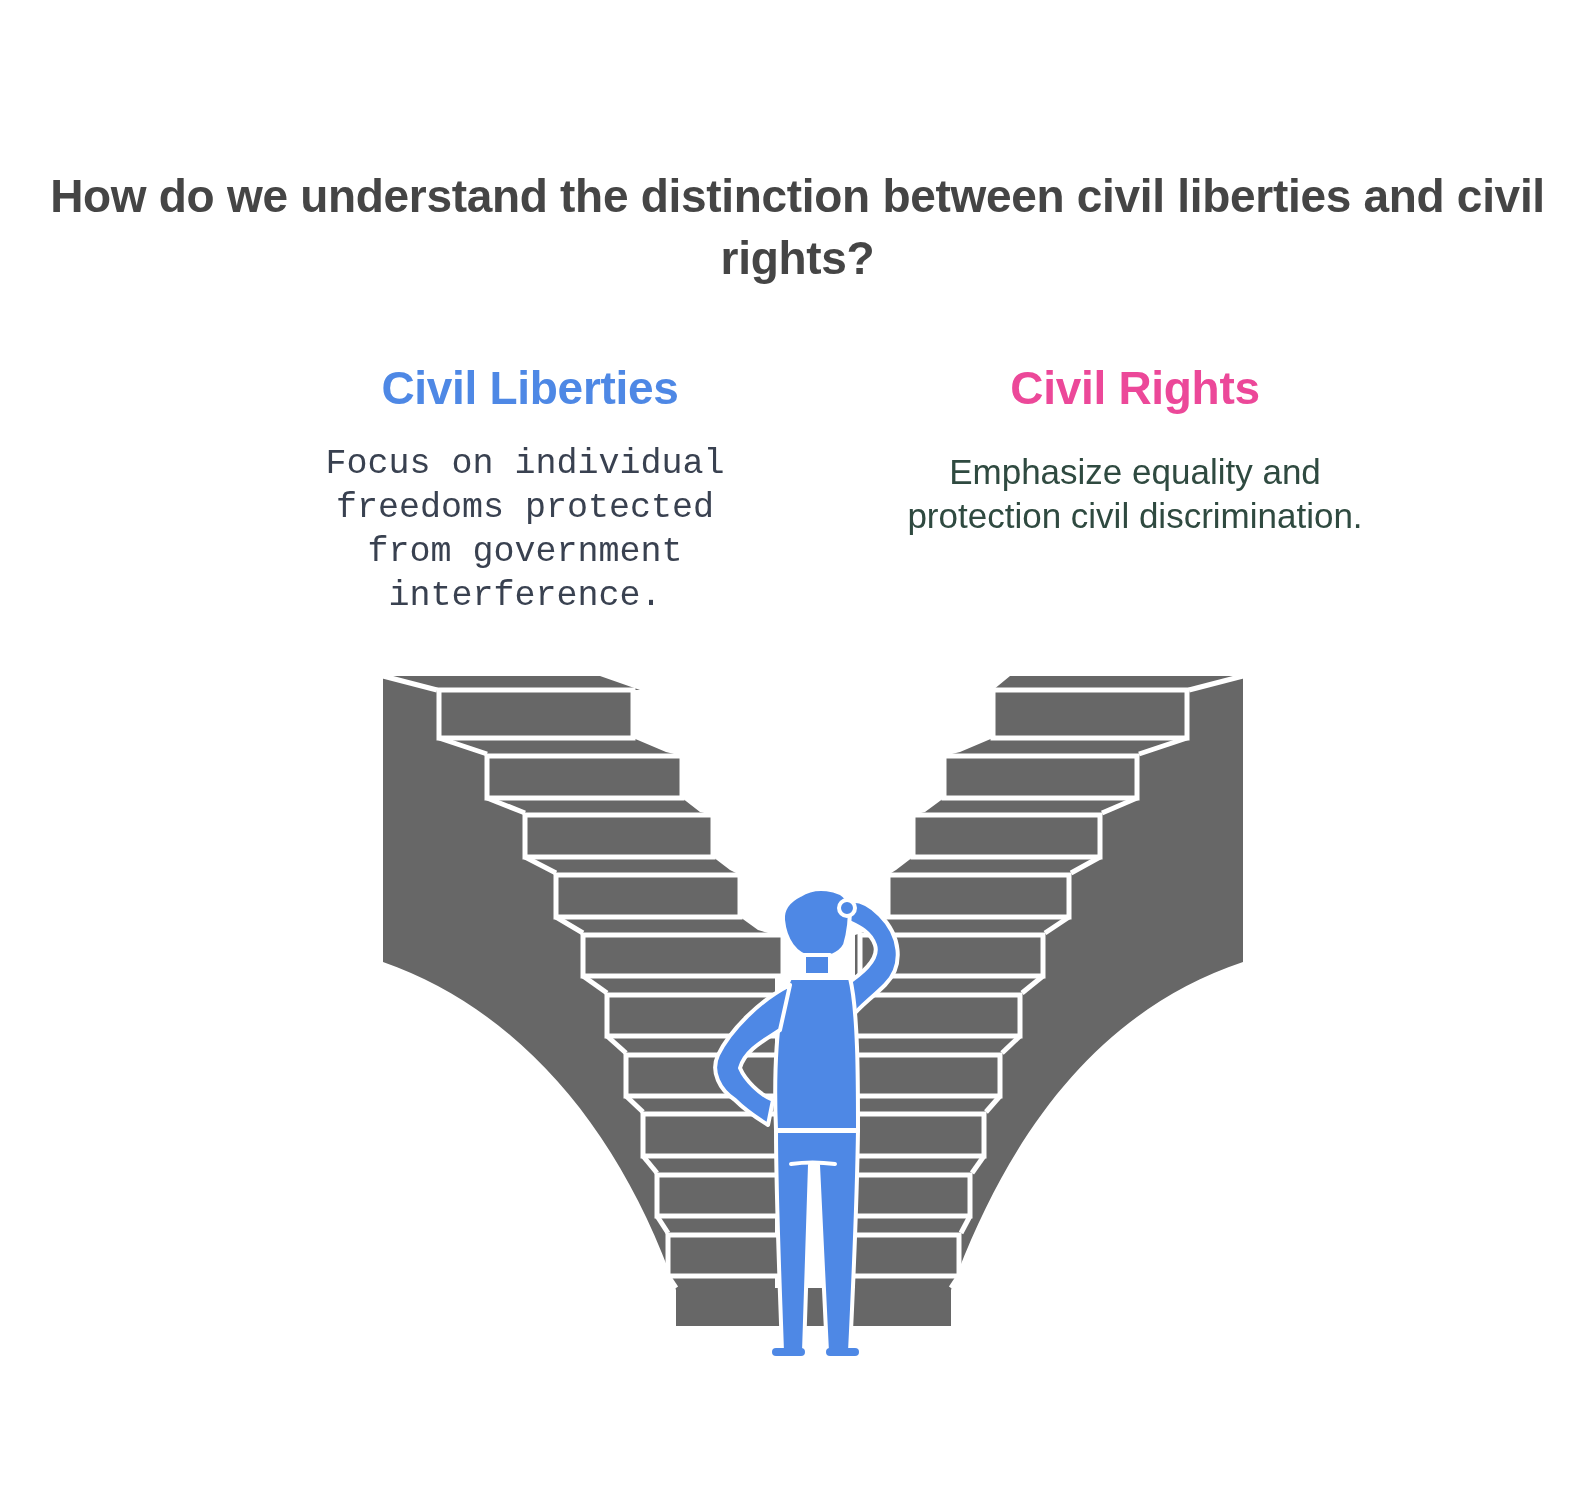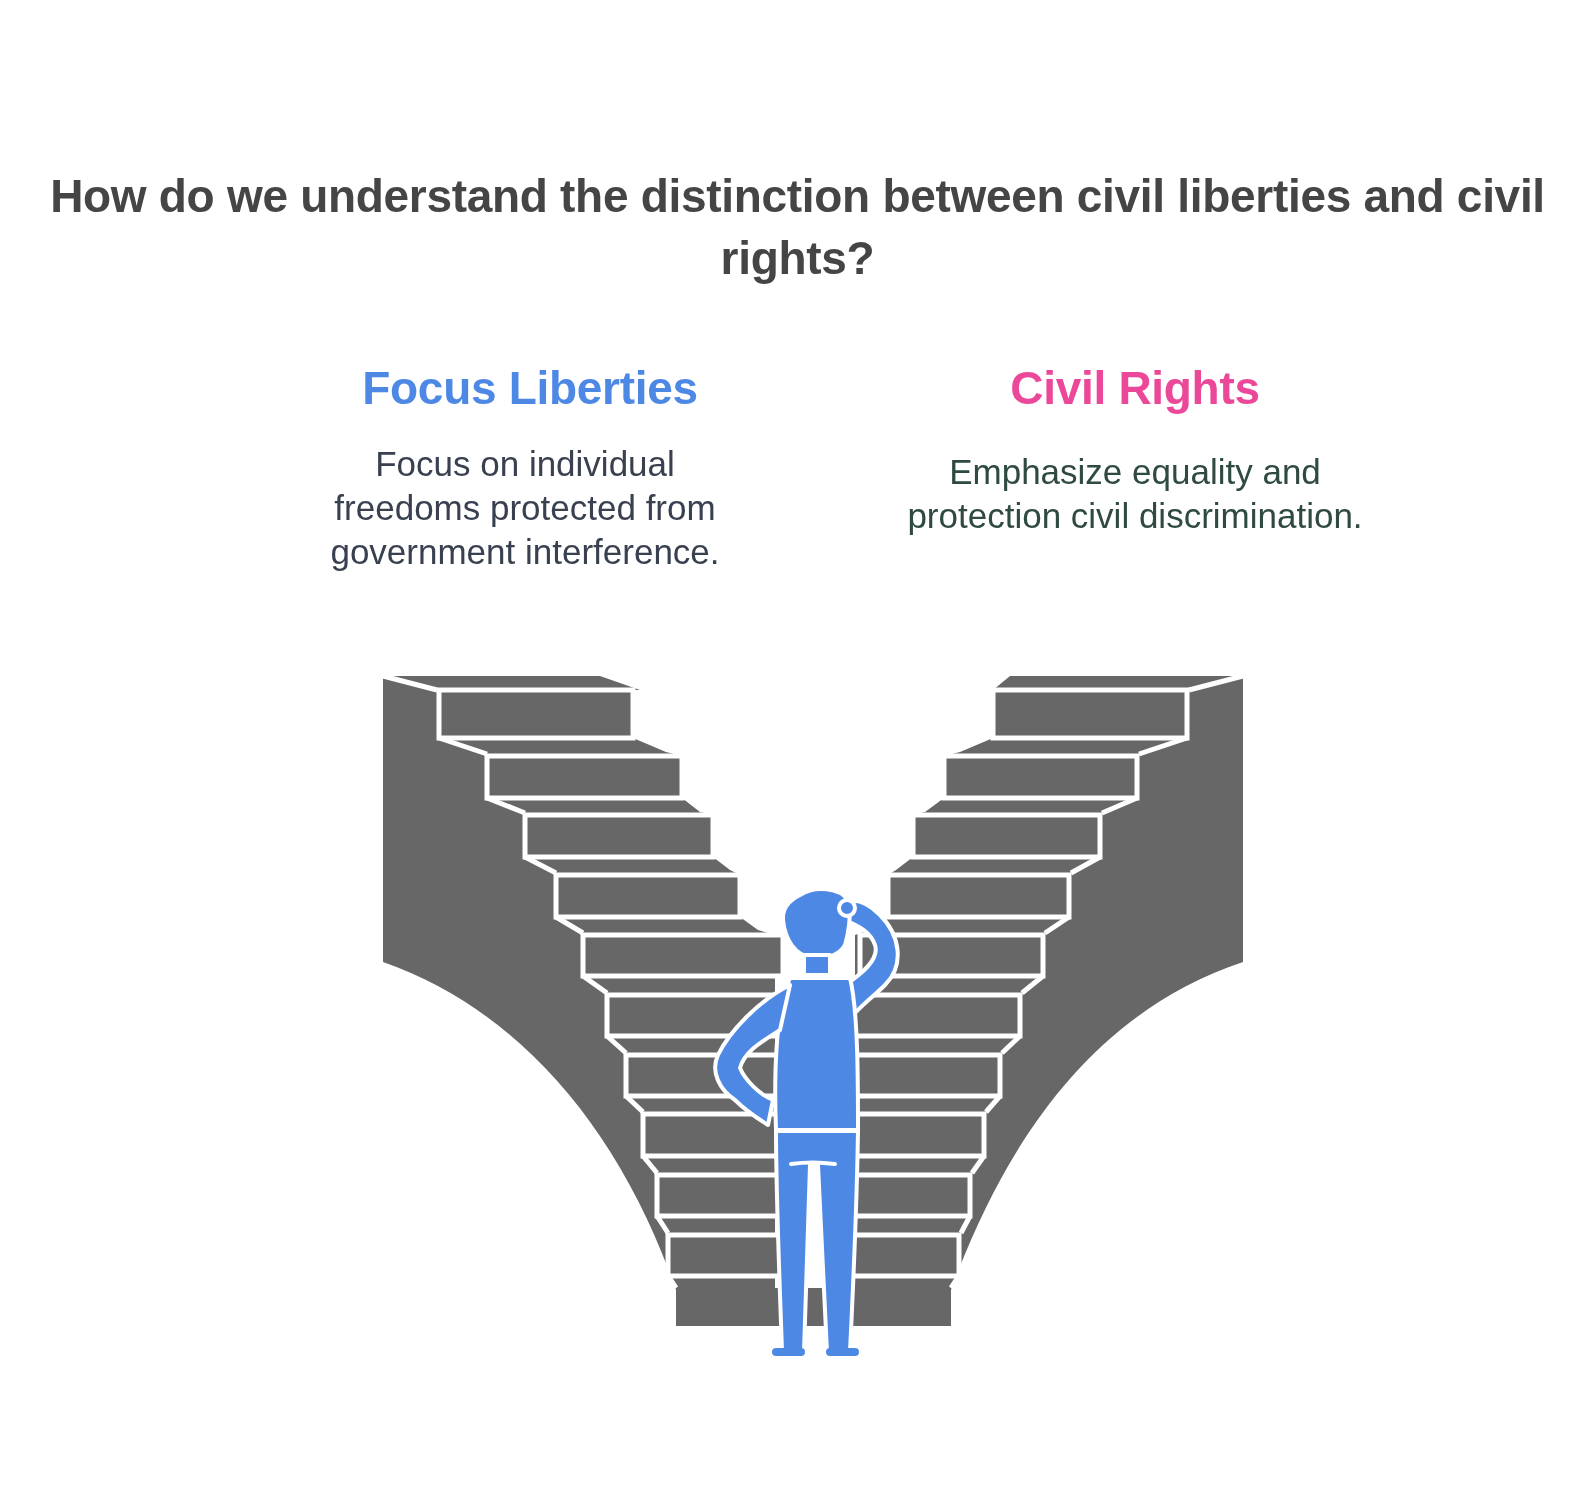--- a/index.html
+++ b/index.html
@@ -11,31 +11,31 @@
   }
   .col-head {
     position: absolute; font-family: "Liberation Sans", sans-serif; font-weight: bold;
     font-size: 46px; line-height: 56px; text-align: center; letter-spacing: -0.3px;
   }
   .col-body {
     position: absolute; font-family: "Liberation Sans", sans-serif; font-weight: normal;
     font-size: 35px; line-height: 44px; text-align: center;
   }
   #lib-head { left: 330px; top: 360px; width: 400px; }
-  #lib-body { left: 320px; top: 442px; width: 410px; }
+  #lib-body { left: 320px; top: 442px; width: 410px; font-family: Liberation Mono, monospace; }
   #rig-head { left: 935px; top: 360px; width: 400px; }
   #rig-body { left: 900px; top: 450px; width: 470px; }
   svg.art { position: absolute; left: 0; top: 0; }
 </style>
 </head>
 <body>
 
 <div class="title">How do we understand the distinction between civil liberties and civil rights?</div>
 
-<div class="col-head" id="lib-head" style="color:#4E88E5;">Focus Liberties</div>
+<div class="col-head" id="lib-head" style="color:#4E88E5;">Civil Liberties</div>
 <div class="col-body" id="lib-body" style="color:#394150;">Focus on individual freedoms protected from government interference.</div>
 
 <div class="col-head" id="rig-head" style="color:#ec4899;">Civil Rights</div>
 <div class="col-body" id="rig-body" style="color:#2F4A40;">Emphasize equality and protection civil discrimination.</div>
 
 <svg class="art" width="1595" height="1509" viewBox="0 0 1595 1509">
 
   <g>
 
     <path d="M383,676 L600,676 L640,690 L633,690 L633,738 L666,752 L682,756 L682,798 L700,812 L713,815 L713,857 L730,870 L740,875 L740,917 L758,930 L775,935 L775,1326 L676,1326 L676,1290 C620,1130 520,1010 383,962 Z" fill="#676767"></path>

